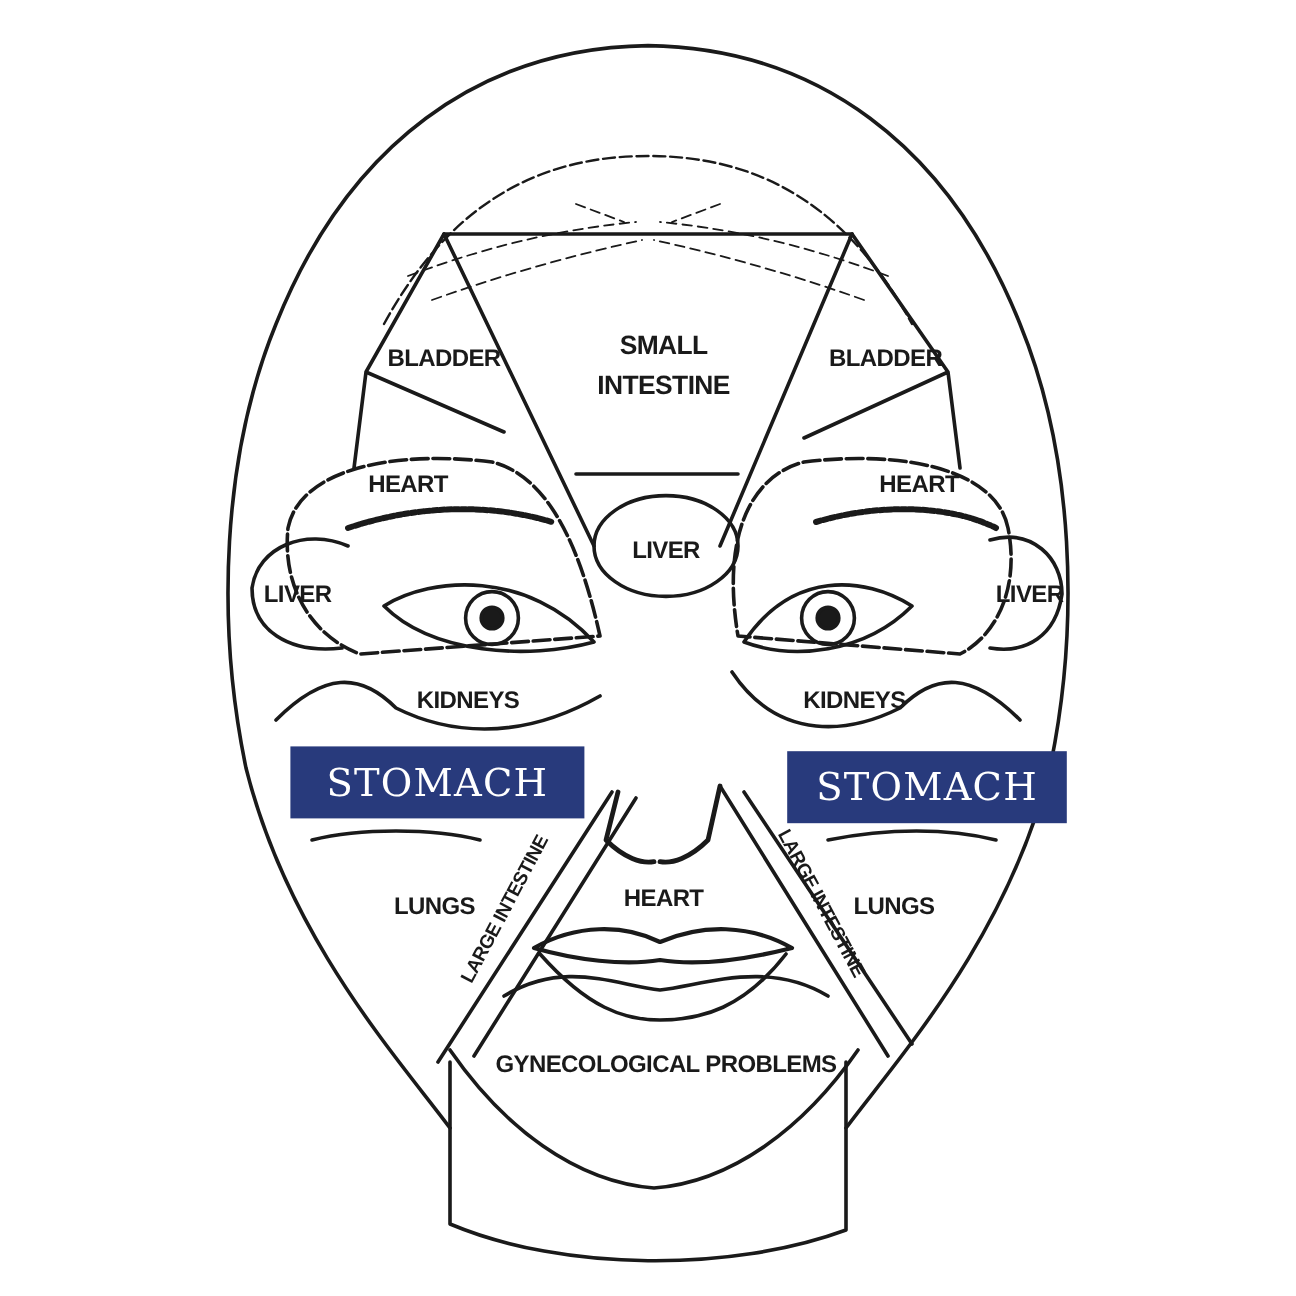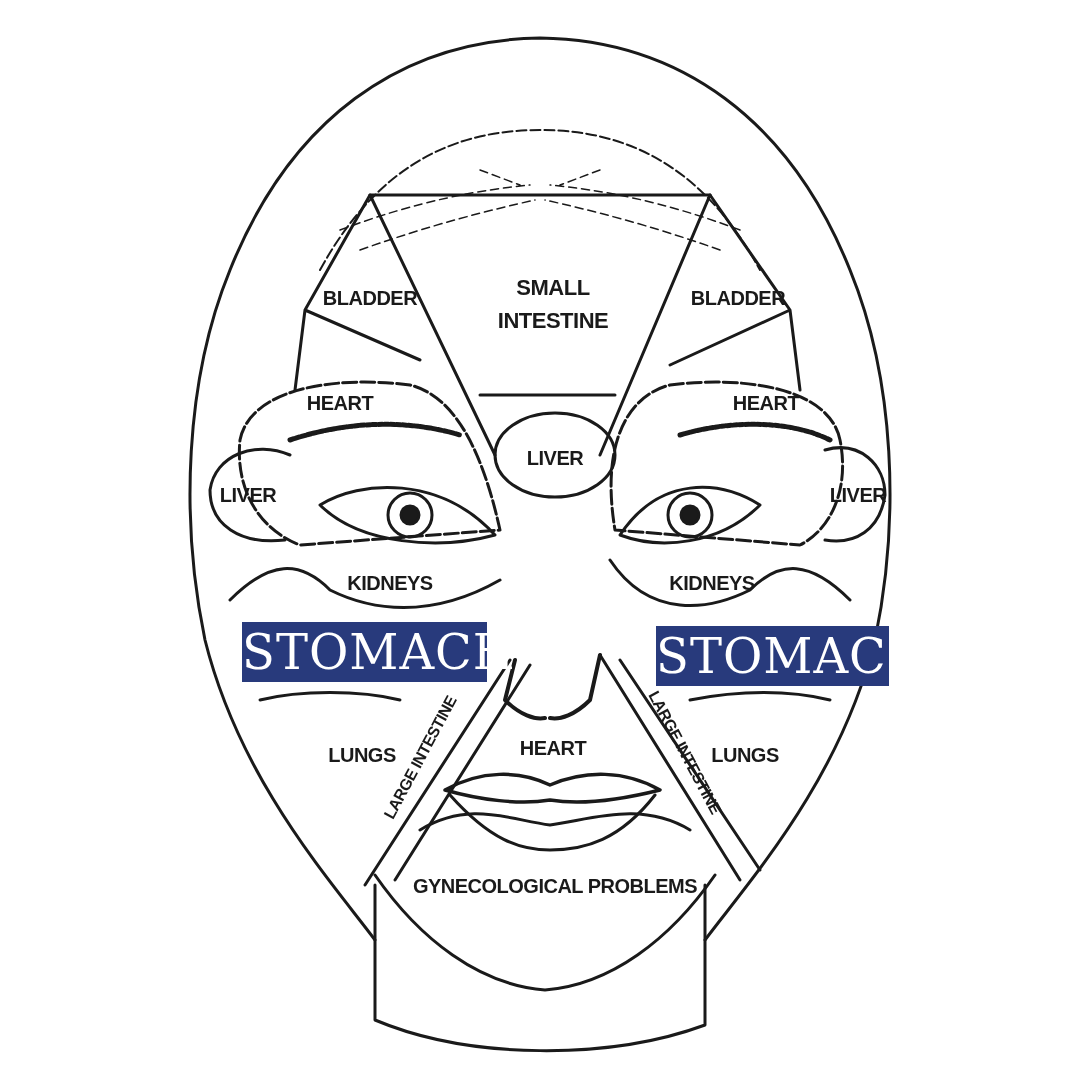--- a/index.html
+++ b/index.html
@@ -9,21 +9,21 @@
       font-family: "Liberation Sans", "DejaVu Sans", sans-serif;
       font-weight: bold;
       fill: #1a1a1a;
       letter-spacing: -0.5px;
     }
     .stomach {
       position: absolute;
       background: #283a7c;
       color: #ffffff;
       font-family: "DejaVu Serif", "Liberation Serif", serif;
-      font-size: 48px;
+      font-size: 32px;
       line-height: 60px;
       text-align: center;
       letter-spacing: 1px;
     }
     #stomach-left  { left: 242px; top: 622px; width: 245px; height: 60px; }
     #stomach-right { left: 656px; top: 626px; width: 233px; height: 60px; }
   </style>
 </head>
 <body>
 

